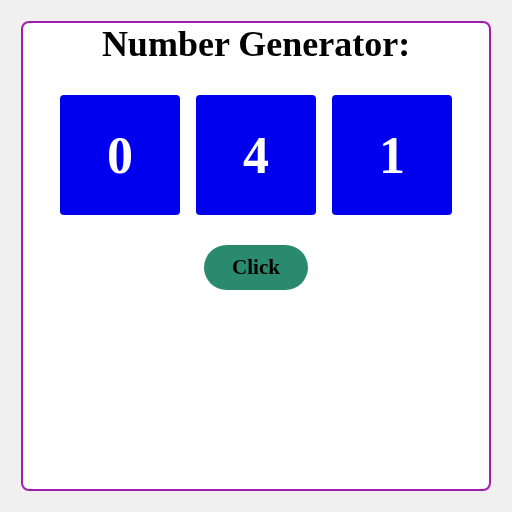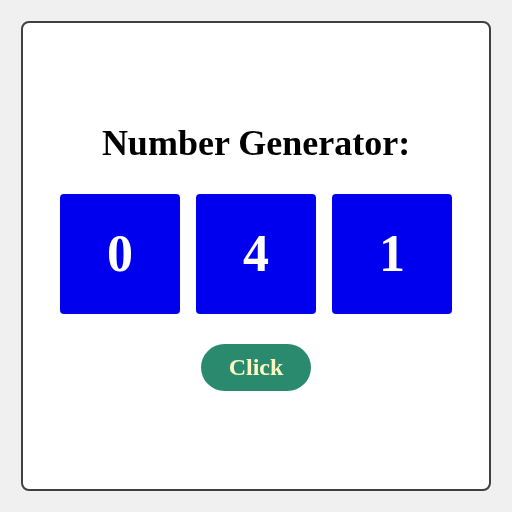--- a/index.html
+++ b/index.html
@@ -15,26 +15,25 @@
       align-items: center;
       justify-content: center;
       background: #f0f0f0;
       font-family: serif;
     }
 
     .app-container {
       width: 470px;
       height: 470px;
       background: white;
-      border: 2px solid #404040;
+      border: 2px solid #a21caf;
       border-radius: 8px;
       display: flex;
       flex-direction: column;
       align-items: center;
-      justify-content: center;
       gap: 30px;
     }
 
     .title {
       font-size: 36px;
       font-weight: bold;
       color: #000;
       font-family: serif;
     }
 
@@ -58,22 +57,22 @@
 
     .number-box span {
       color: white;
       font-size: 52px;
       font-weight: bold;
       font-family: serif;
     }
 
     .click-button {
       background-color: #2a8a6e;
-      color: #fef9c3;
-      font-size: 24px;
+      color: #000000;
+      font-size: 21px;
       font-weight: bold;
       padding: 10px 28px;
       border: none;
       border-radius: 30px;
       cursor: pointer;
       font-family: serif;
     }
   </style>
 </head>
 <body>

